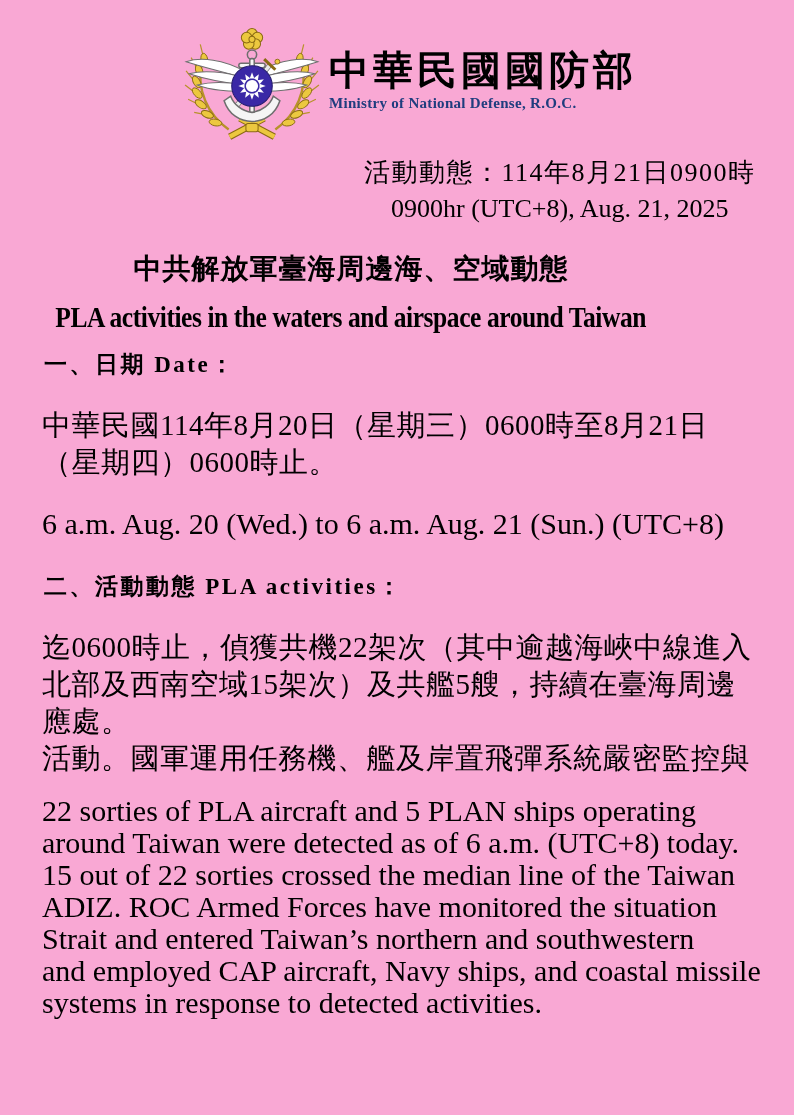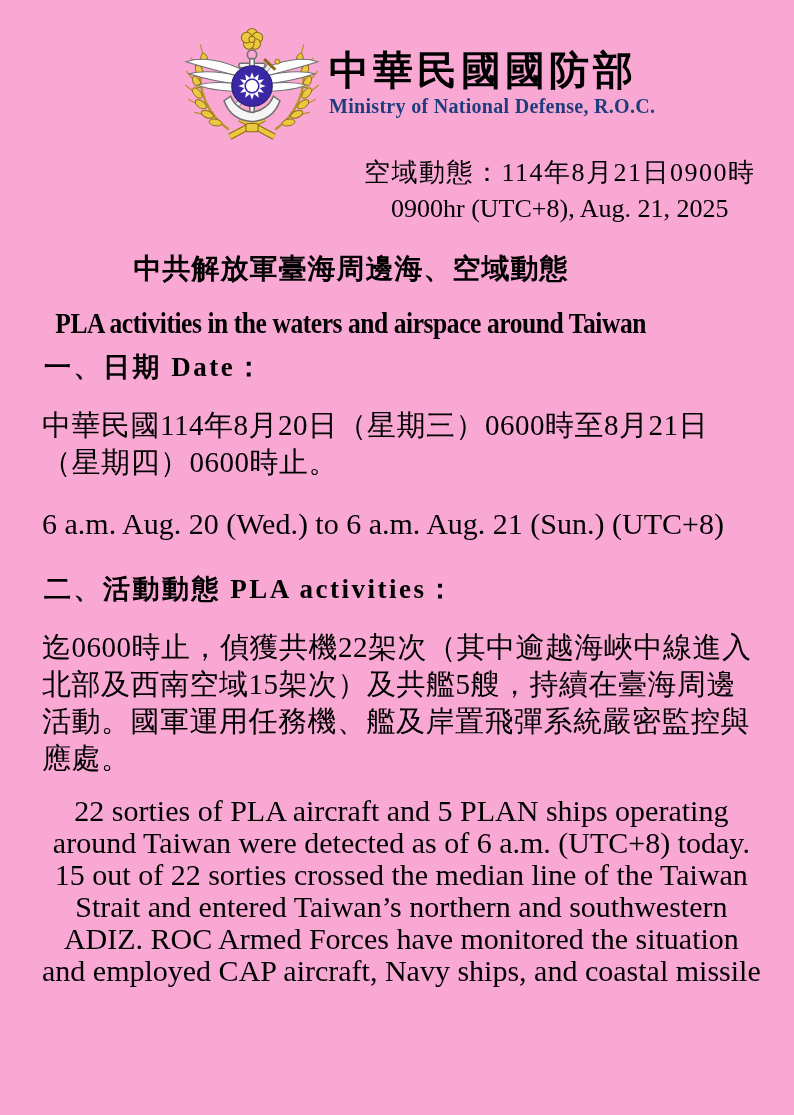--- a/index.html
+++ b/index.html
@@ -15,52 +15,52 @@
 
   .logo { position: absolute; left: 181px; top: 24px; width: 142px; height: 124px; }
   .logo svg { width: 100%; height: 100%; }
 
   .org { position: absolute; left: 329px; top: 48px; }
   .org-zh {
     font-size: 40px; font-weight: bold; letter-spacing: 4px;
     line-height: 1.15; white-space: nowrap;
   }
   .org-en {
-    font-size: 20px; font-weight: bold; color: #1f3d7e;
+    font-size: 15px; font-weight: bold; color: #1f3d7e;
     letter-spacing: 0.3px; margin-top: 1px; white-space: nowrap;
   }
 
   .release { position: absolute; left: 364px; top: 155px; font-size: 26px; line-height: 36px; }
   .release .zh { letter-spacing: 1.5px; white-space: nowrap; }
   .release .en { white-space: nowrap; text-align: center; }
 
   .doc-title { position: absolute; left: 0; top: 250px; width: 702px; text-align: center; font-weight: bold; }
   .doc-title .zh { font-size: 28px; letter-spacing: 1px; white-space: nowrap; }
   .doc-title .en {
     font-size: 29px; margin-top: 3px; white-space: nowrap;
     display: inline-block; transform: scaleX(0.88); transform-origin: 50% 50%;
     letter-spacing: -0.5px;
   }
-  .doc-title .en-row { margin-top: 16px; }
+  .doc-title .en-row { margin-top: 10px; }
 
   .heading {
-    position: absolute; left: 44px; font-size: 27px; font-weight: bold;
+    position: absolute; left: 44px; font-size: 23px; font-weight: bold;
     letter-spacing: 2.5px; white-space: nowrap;
   }
   .heading-1 { top: 349px; }
   .heading-2 { top: 571px; }
 
   .para { position: absolute; left: 42px; font-family: Liberation Serif, serif; }
   .para div { white-space: nowrap; }
   .para-zh { font-size: 29px; line-height: 37px; letter-spacing: 0.5px; }
   .para-en { font-size: 30px; line-height: 32px; }
   .p-date-zh { top: 407px; }
   .p-date-en { top: 508px; }
   .p-act-zh  { top: 629px; }
-  .p-act-en  { top: 795px; text-align: center; }
+  .p-act-en  { top: 795px; }
 </style>
 </head>
 <body>
 
 <div class="page">
 
   <div class="logo">
     <svg viewBox="0 0 140 120" xmlns="http://www.w3.org/2000/svg">
 
       <g id="wheatL">
@@ -137,21 +137,21 @@
       </g>
     </svg>
   </div>
 
   <div class="org">
     <div class="org-zh">中華民國國防部</div>
     <div class="org-en">Ministry of National Defense, R.O.C.</div>
   </div>
 
   <div class="release">
-    <div class="zh">空域動態：114年8月21日0900時</div>
+    <div class="zh">活動動態：114年8月21日0900時</div>
     <div class="en">0900hr (UTC+8), Aug. 21, 2025</div>
   </div>
 
   <div class="doc-title">
     <div class="zh">中共解放軍臺海周邊海、空域動態</div>
     <div class="en-row"><span class="en">PLA activities in the waters and airspace around Taiwan</span></div>
   </div>
 
   <div class="heading heading-1">一、日期 Date：</div>
 
@@ -162,26 +162,27 @@
 
   <div class="para para-en p-date-en">
     <div>6 a.m. Aug. 20 (Wed.) to 6 a.m. Aug. 21 (Sun.) (UTC+8)</div>
   </div>
 
   <div class="heading heading-2">二、活動動態 PLA activities：</div>
 
   <div class="para para-zh p-act-zh">
     <div>迄0600時止，偵獲共機22架次（其中逾越海峽中線進入</div>
     <div>北部及西南空域15架次）及共艦5艘，持續在臺海周邊</div>
+    <div>應處。</div>
     <div>活動。國軍運用任務機、艦及岸置飛彈系統嚴密監控與</div>
-    <div>應處。</div>
   </div>
 
   <div class="para para-en p-act-en">
     <div>22 sorties of PLA aircraft and 5 PLAN ships operating</div>
     <div>around Taiwan were detected as of 6 a.m. (UTC+8) today.</div>
     <div>15 out of 22 sorties crossed the median line of the Taiwan</div>
+    <div>ADIZ. ROC Armed Forces have monitored the situation</div>
     <div>Strait and entered Taiwan’s northern and southwestern</div>
-    <div>ADIZ. ROC Armed Forces have monitored the situation</div>
     <div>and employed CAP aircraft, Navy ships, and coastal missile</div>
+    <div>systems in response to detected activities.</div>
   </div>
 
 </div>
 
 </body></html>

